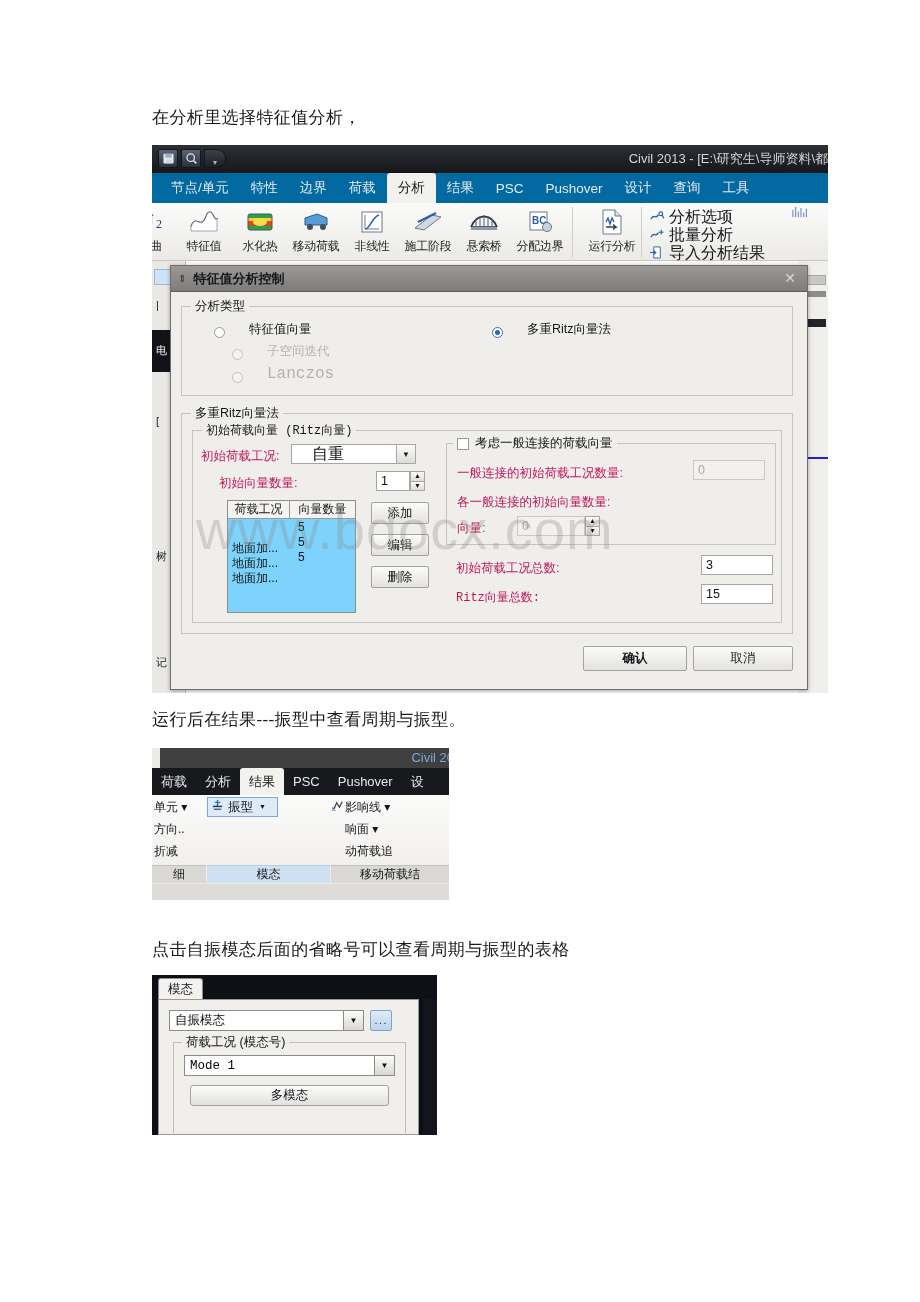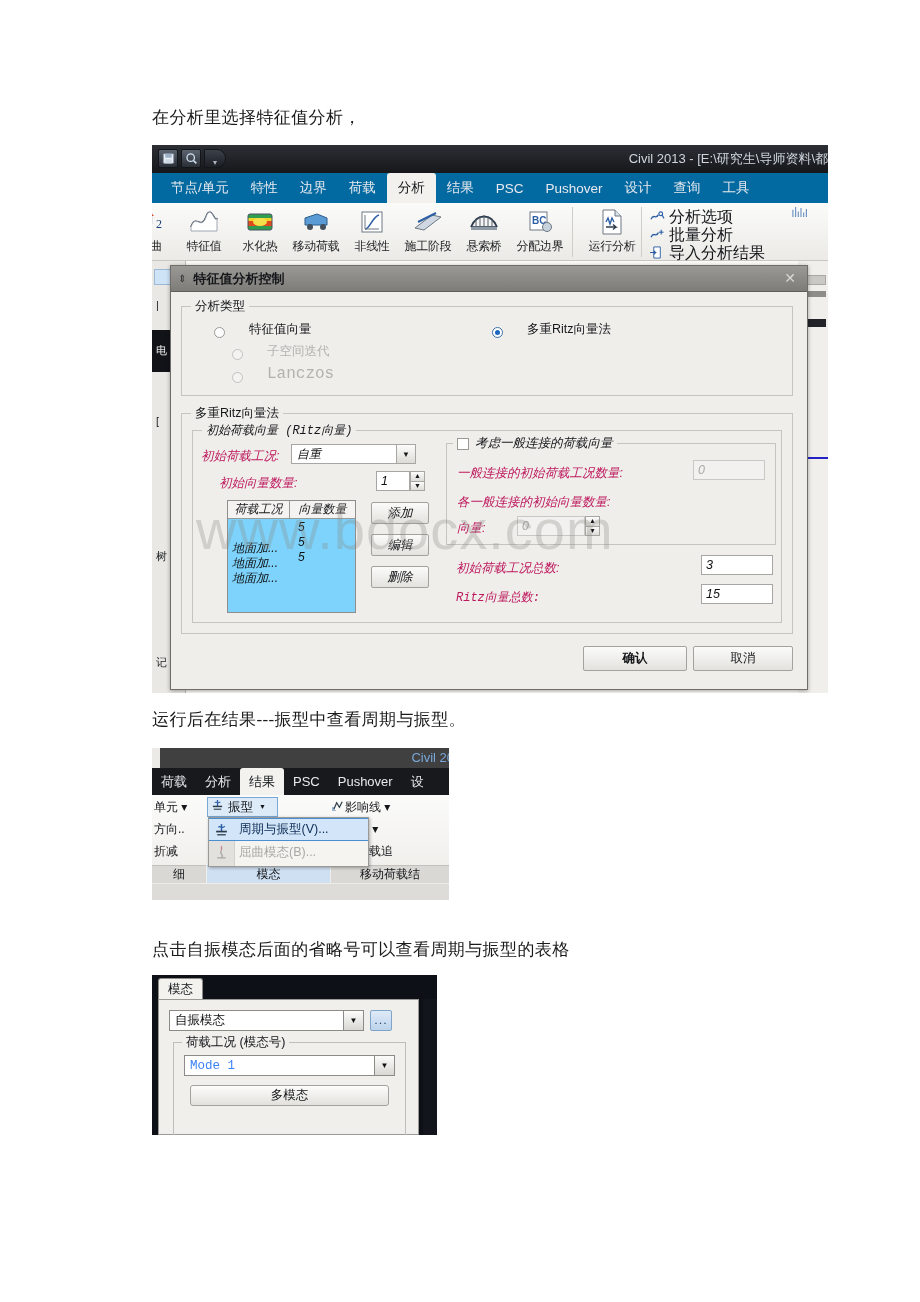--- a/index.html
+++ b/index.html
@@ -182,23 +182,23 @@
     font-family:"Liberation Sans","DejaVu Sans",sans-serif;
     font-size:12.5px;color:#be185d;white-space:nowrap;
   }
   .fld-lbl.mono{ font-family:"Liberation Mono","DejaVu Sans Mono",monospace;font-size:12px;}
 
   .combo{
     position:absolute; background:#ffffff;
     border:1px solid #a7a6a3; display:flex; align-items:center;
   }
   .combo .val{
-    flex:1; padding-left:5px;
-    font-family:"Liberation Sans","DejaVu Sans",sans-serif;
-    font-size:12px;color:#111;white-space:nowrap;
+    flex:1; padding-left:20px;
+    font-family:"Liberation Sans","DejaVu Sans",sans-serif;
+    font-size:16px;color:#111;white-space:nowrap;
   }
   .combo .arw{
     width:19px;height:100%;
     background:linear-gradient(180deg,#fcfcfb,#dcdbd7);
     border-left:1px solid #a7a6a3;
     display:flex;align-items:center;justify-content:center;
     font-size:8px;color:#1a1a1a;
   }
   .txtbox{
     position:absolute;background:#fff;border:1px solid #a7a6a3;
@@ -382,21 +382,21 @@
     font-family:"Liberation Sans","DejaVu Sans",sans-serif;
     font-size:12.5px;color:#14161a;white-space:nowrap;
   }
   .s3-mode{
     position:absolute;left:10px;top:12px;right:10px;height:21px;
     background:#fff;border:1px solid #8c8b88;display:flex;align-items:center;
   }
   .s3-mode .v{
     flex:1;padding-left:5px;
     font-family:"Liberation Mono","DejaVu Sans Mono",monospace;
-    font-size:12.5px;color:#3b82f6;
+    font-size:12.5px;color:#000000;
   }
   .s3-mode .a{
     width:20px;height:100%;background:linear-gradient(180deg,#fcfcfb,#d8d7d3);
     border-left:1px solid #8c8b88;display:flex;align-items:center;justify-content:center;
     font-size:8px;color:#111;
   }
   .s3-multi{
     position:absolute;left:16px;top:42px;right:16px;height:21px;
     background:linear-gradient(180deg,#fcfcfb,#e2e1dd);
     border:1px solid #a3a29f;border-radius:3px;
@@ -645,21 +645,21 @@
         </div>
         <div class="radio-row" style="left:310px; top:14px;">
           <span class="radio on"></span>
           <span class="r-lbl">多重Ritz向量法</span>
         </div>
       </div>
 
       <div class="grp" style="left:10px; top:121px; width:612px; height:221px;">
         <span class="grp-lbl">多重Ritz向量法</span>
 
-        <div class="grp" style="left:10px; top:16px; width:590px; height:193px;font-style:italic;">
+        <div class="grp" style="left:10px; top:16px; width:590px; height:193px;">
           <span class="grp-lbl mono">初始荷载向量 (Ritz向量)</span>
 
           <div class="fld-lbl" style="left:8px; top:17px;">初始荷载工况:</div>
           <div class="combo" style="left:98px; top:13px; width:125px; height:20px;">
             <span class="val">自重</span>
             <span class="arw">▼</span>
           </div>
 
           <div class="fld-lbl" style="left:26px; top:44px;">初始向量数量:</div>
           <div class="txtbox" style="left:183px; top:40px; width:34px; height:20px;">1</div>
@@ -771,44 +771,20 @@
           </svg>
       </span>
     </div>
     <div class="s2-itm" style="left:193px; top:26px;">响面 ▾</div>
     <div class="s2-itm" style="left:193px; top:48px;">动荷载追</div>
 
     <div class="s2-grpbar gray" style="left:0; top:70px; width:54px;">细</div>
     <div class="s2-grpbar" style="left:55px; top:70px; width:123px;">模态</div>
     <div class="s2-grpbar gray" style="left:179px; top:70px; width:118px;">移动荷载结</div>
 
-    <div class="s2-menu" style="left:56px; top:22px; width:161px; height:50px;">
-      <div class="s2-menu-gutter"></div>
-      <div class="s2-mi sel">
-        <span style="position:absolute;left:5px;top:4px;">
-          <svg width="15" height="15" viewBox="0 0 14 14">
-              <path d="M7 1 v7" stroke="#2d5fa5" stroke-width="1.4"></path>
-              <path d="M2 8 h10" stroke="#2d3c4c" stroke-width="1.6"></path>
-              <path d="M3 11 h8" stroke="#2d3c4c" stroke-width="1.2"></path>
-              <path d="M4 4 C6 2, 8 6, 10 3" fill="none" stroke="#2d5fa5" stroke-width="1.2"></path>
-            </svg>
-        </span>
-        <span>周期与振型(V)...</span>
-      </div>
-      <div class="s2-mi dis">
-        <span style="position:absolute;left:6px;top:4px;">
-          <svg width="13" height="15" viewBox="0 0 12 14">
-              <path d="M6 1 v4" stroke="#c08a8a" stroke-width="1.2"></path>
-              <path d="M6 5 C3 8, 9 9, 6 12" fill="none" stroke="#a9a8a5" stroke-width="1.2"></path>
-              <path d="M2 12 h8" stroke="#a9a8a5" stroke-width="1.2"></path>
-            </svg>
-        </span>
-        <span>屈曲模态(B)...</span>
-      </div>
-    </div>
 
     <div class="s2-bottomrow"></div>
   </div>
 </div>
 
 <div class="doc-line" style="left:152px; top:938px;">点击自振模态后面的省略号可以查看周期与振型的表格</div>
 
 <div class="shot3">
   <div class="s3-tabbar">
     <div class="s3-tab">模态</div>

